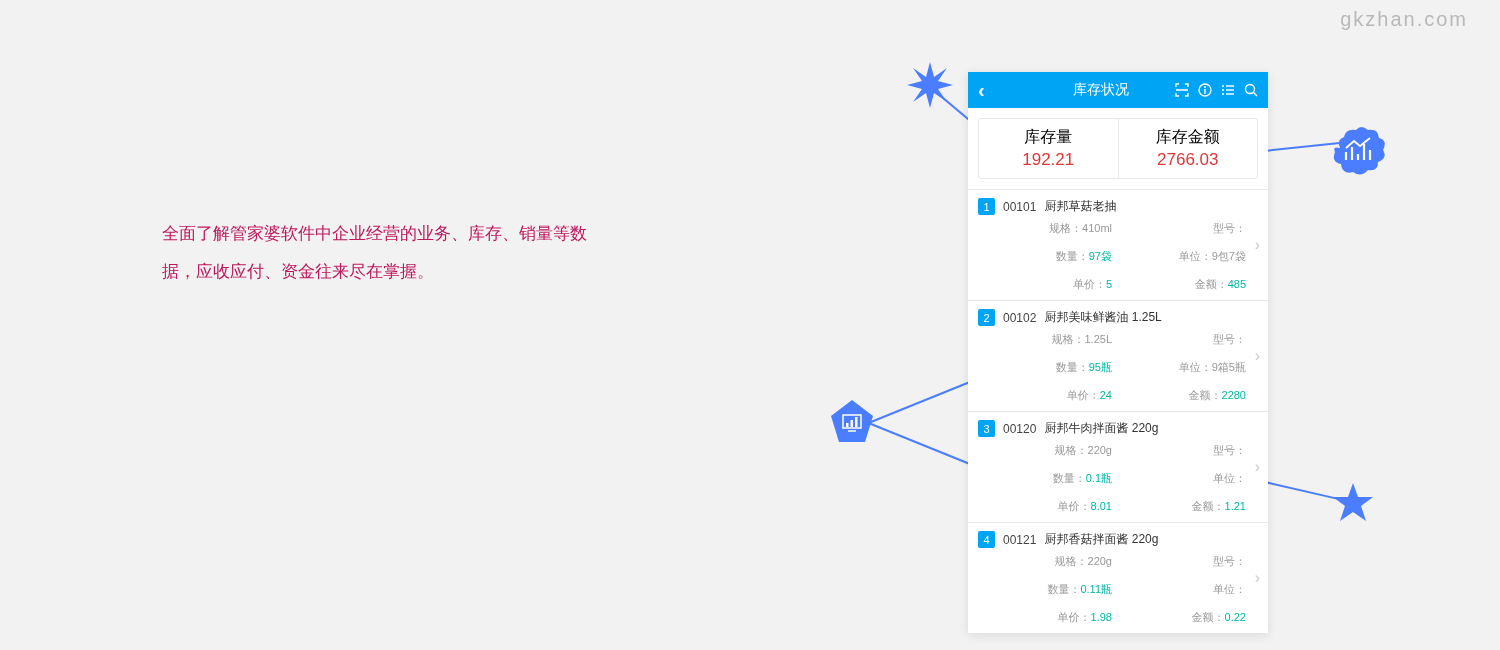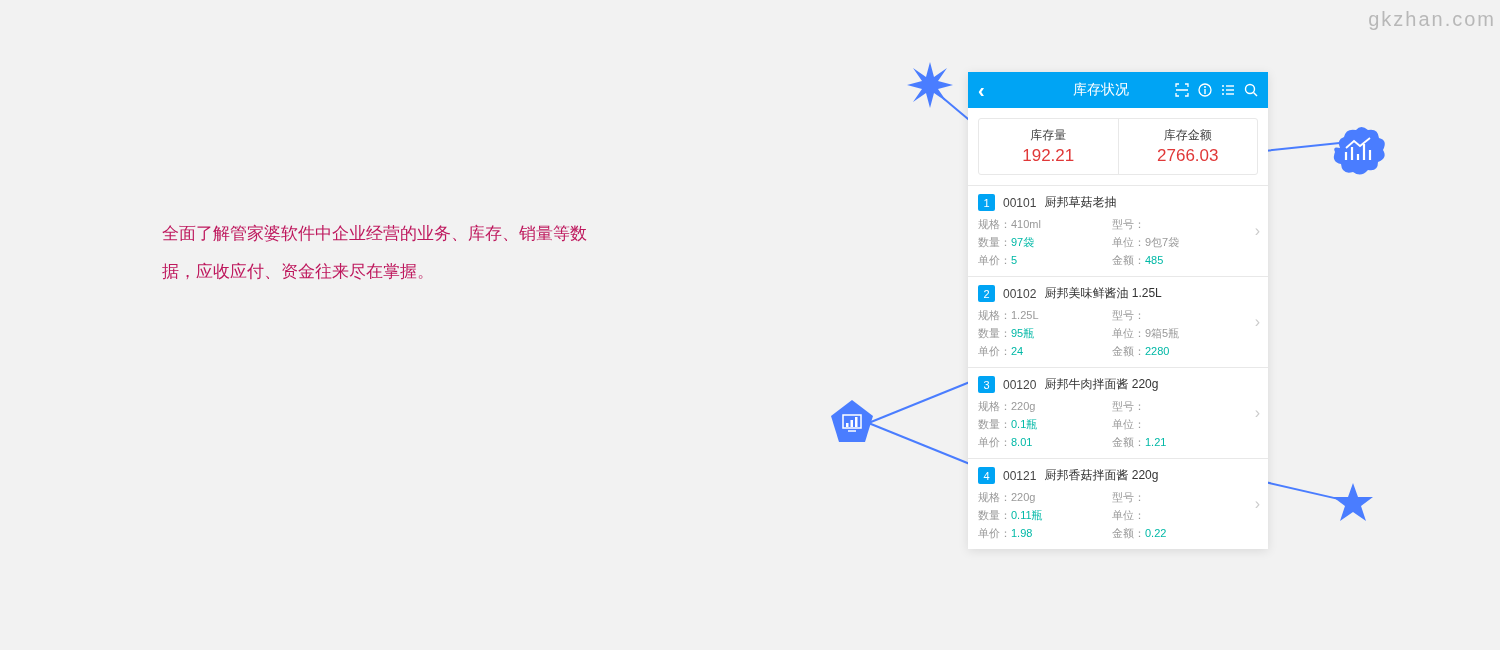--- a/index.html
+++ b/index.html
@@ -11,21 +11,21 @@
       width: 1500px;
       height: 650px;
       background: #f2f2f2;
       font-family: "Microsoft YaHei", "PingFang SC", sans-serif;
       position: relative;
       overflow: hidden;
     }
     .watermark {
       position: absolute;
       top: 8px;
-      right: 4px;
+      right: 32px;
       color: #b8b8b8;
       font-size: 20px;
       letter-spacing: 2px;
       font-family: Arial, sans-serif;
     }
     .left-content {
       position: absolute;
       left: 162px;
       top: 215px;
       width: 440px;
@@ -89,22 +89,22 @@
     }
     .summary-half {
       flex: 1;
       text-align: center;
       padding: 8px 0;
     }
     .summary-half:first-child {
       border-right: 1px solid #e8e8e8;
     }
     .summary-label {
-      color: #404040;
-      font-size: 12px;
+      color: #000000;
+      font-size: 16px;
     }
     .summary-value {
       color: #e03838;
       font-size: 17px;
       margin-top: 2px;
     }
     .item {
       border-top: 1px solid #e8e8e8;
       position: relative;
       padding: 8px 22px 8px 10px;
@@ -132,22 +132,23 @@
       font-weight: 500;
     }
     .item-name {
       color: #333;
       font-size: 12px;
       font-weight: 500;
     }
     .item-details {
       display: grid;
       grid-template-columns: 1fr 1fr;
-      row-gap: 3px;
+      row-gap: 13px;
       padding-left: 0;
+      text-align: right;
     }
     .detail {
       font-size: 11px;
       color: #999;
     }
     .detail-label {
       color: #999;
     }
     .detail-value {
       color: #999;

